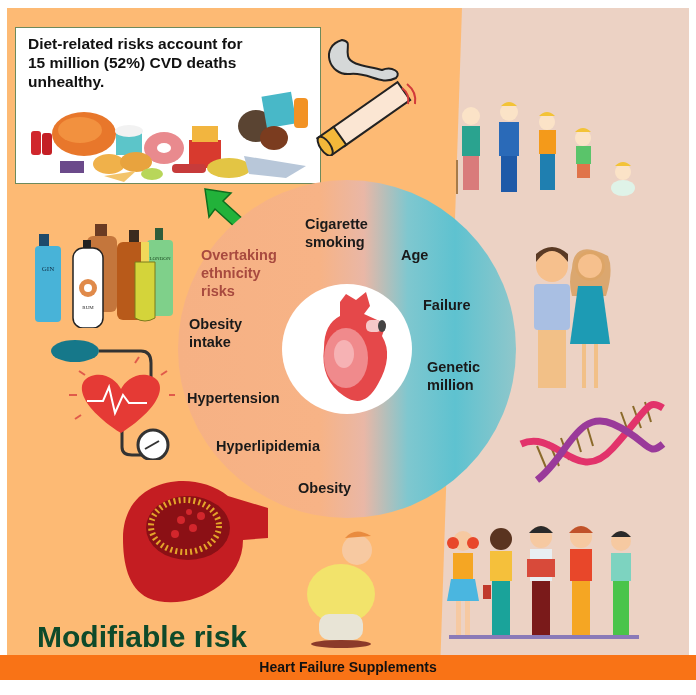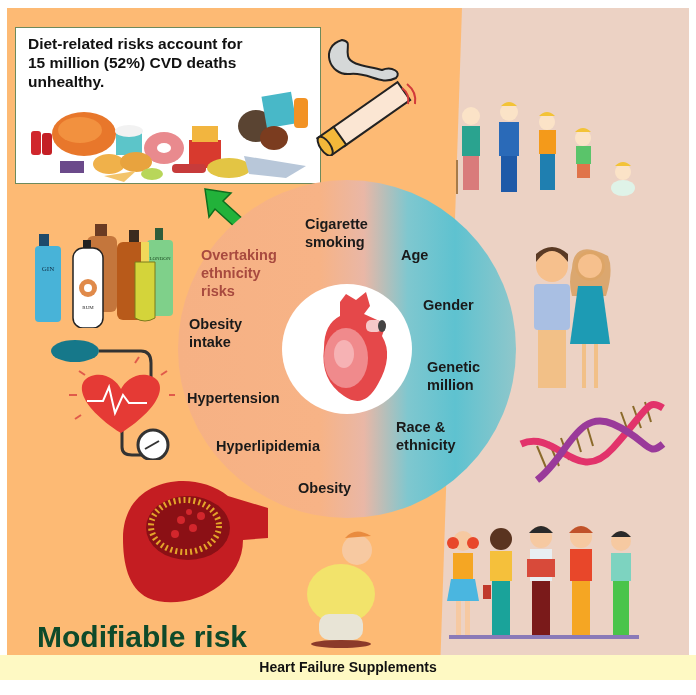--- a/index.html
+++ b/index.html
@@ -8,21 +8,21 @@
   .pink{position:absolute;left:0;top:0;width:682px;height:665px;background:#ecd2c4;clip-path:polygon(455px 0,682px 0,682px 665px,433px 665px);}
   .infobox{position:absolute;left:8px;top:19px;width:306px;height:157px;background:#fff;border:1px solid #6d8a5c;box-sizing:border-box;}
   .infobox-text{position:absolute;left:12px;top:6px;font-weight:bold;font-size:15.5px;line-height:19px;color:#111;}
   .unmod-title{position:absolute;left:466px;top:16px;width:220px;text-align:center;font-weight:bold;font-size:29px;line-height:38px;color:#8c3a3c;}
   .mod-title{position:absolute;left:30px;top:612px;font-weight:bold;font-size:30px;color:#0f4a2a;}
   .ring{position:absolute;left:171px;top:172px;width:338px;height:338px;border-radius:50%;
     background:linear-gradient(90deg,#f6b184 0%,#f7b386 42%,#e9b7a6 55%,#7fc7cf 68%,#5ec2d0 82%,#8fc7cb 100%);}
   .core{position:absolute;left:275px;top:276px;width:130px;height:130px;border-radius:50%;background:#fff;}
   .lbl{position:absolute;font-weight:bold;font-size:14.5px;line-height:18px;color:#1a1a1a;white-space:nowrap;}
   .lbl.red{color:#a84a3f;}
-  .banner{position:absolute;left:0;top:655px;width:696px;height:25px;background:#fef9c3;text-align:center;font-weight:bold;font-size:14px;line-height:25px;color:#111;}
+  .banner{position:absolute;left:0;top:655px;width:696px;height:25px;background:#f97316;text-align:center;font-weight:bold;font-size:14px;line-height:25px;color:#111;}
   .ill{position:absolute;}
 </style>
 </head>
 <body>
 
 <div class="card">
   <div class="pink"></div>
 
   <div class="infobox">
     <div class="infobox-text">
@@ -249,26 +249,22 @@
   </div>
   <div class="lbl" style="left:182px;top:307px">
     <div>Obesity</div>
       <div>intake</div>
   </div>
   <div class="lbl" style="left:180px;top:381px">Hypertension</div>
   <div class="lbl" style="left:209px;top:429px">Hyperlipidemia</div>
   <div class="lbl" style="left:291px;top:471px">Obesity</div>
 
   <div class="lbl" style="left:394px;top:238px">Age</div>
-  <div class="lbl" style="left:416px;top:288px">Gender</div>
+  <div class="lbl" style="left:416px;top:288px">Failure</div>
   <div class="lbl" style="left:420px;top:350px">
     <div>Genetic</div>
       <div>million</div>
   </div>
-  <div class="lbl" style="left:389px;top:410px">
-    <div>Race &amp;</div>
-      <div>ethnicity</div>
-  </div>
 
   <div class="mod-title">Modifiable risk</div>
 </div>
 
 <div class="banner">Heart Failure Supplements</div>
 
 </body></html>

